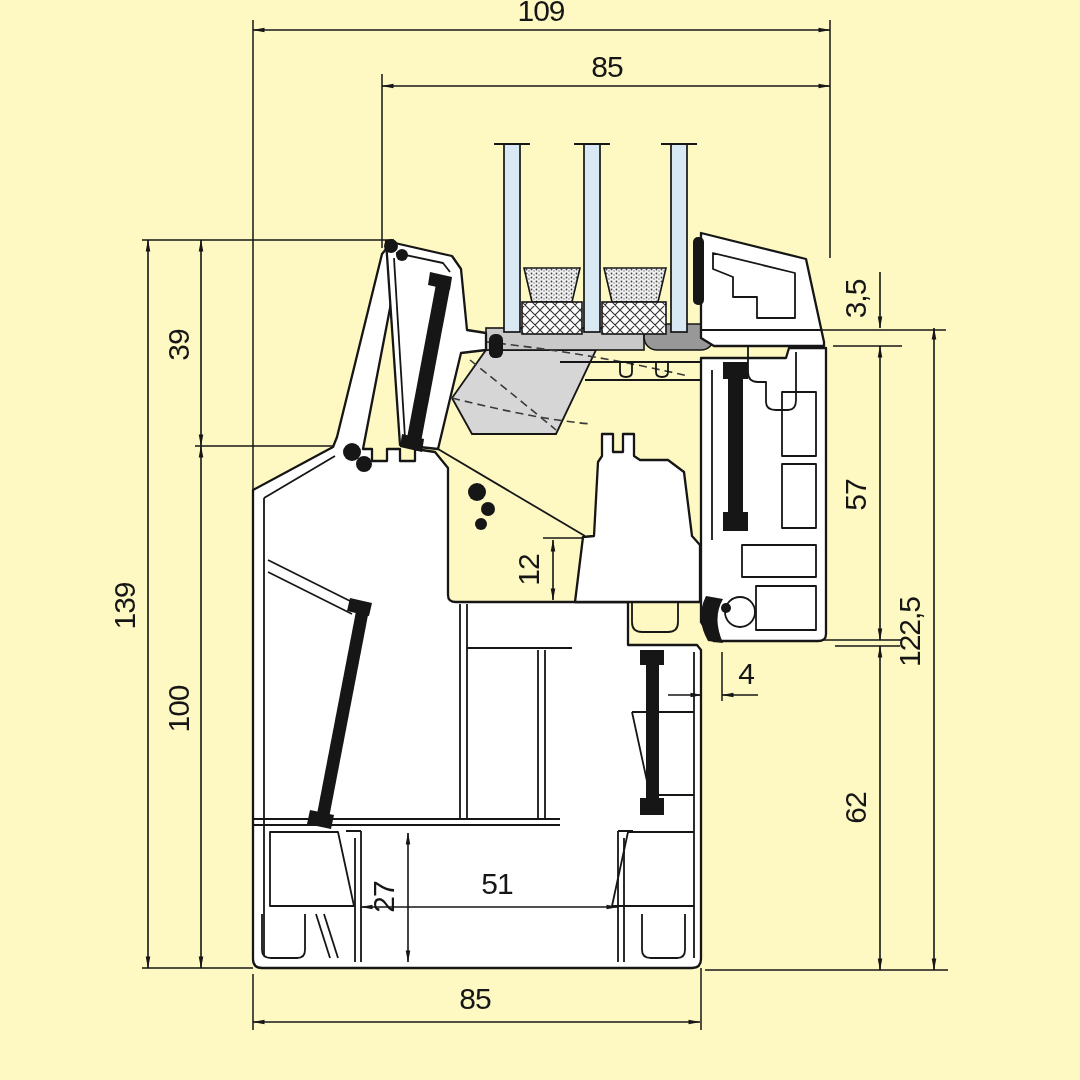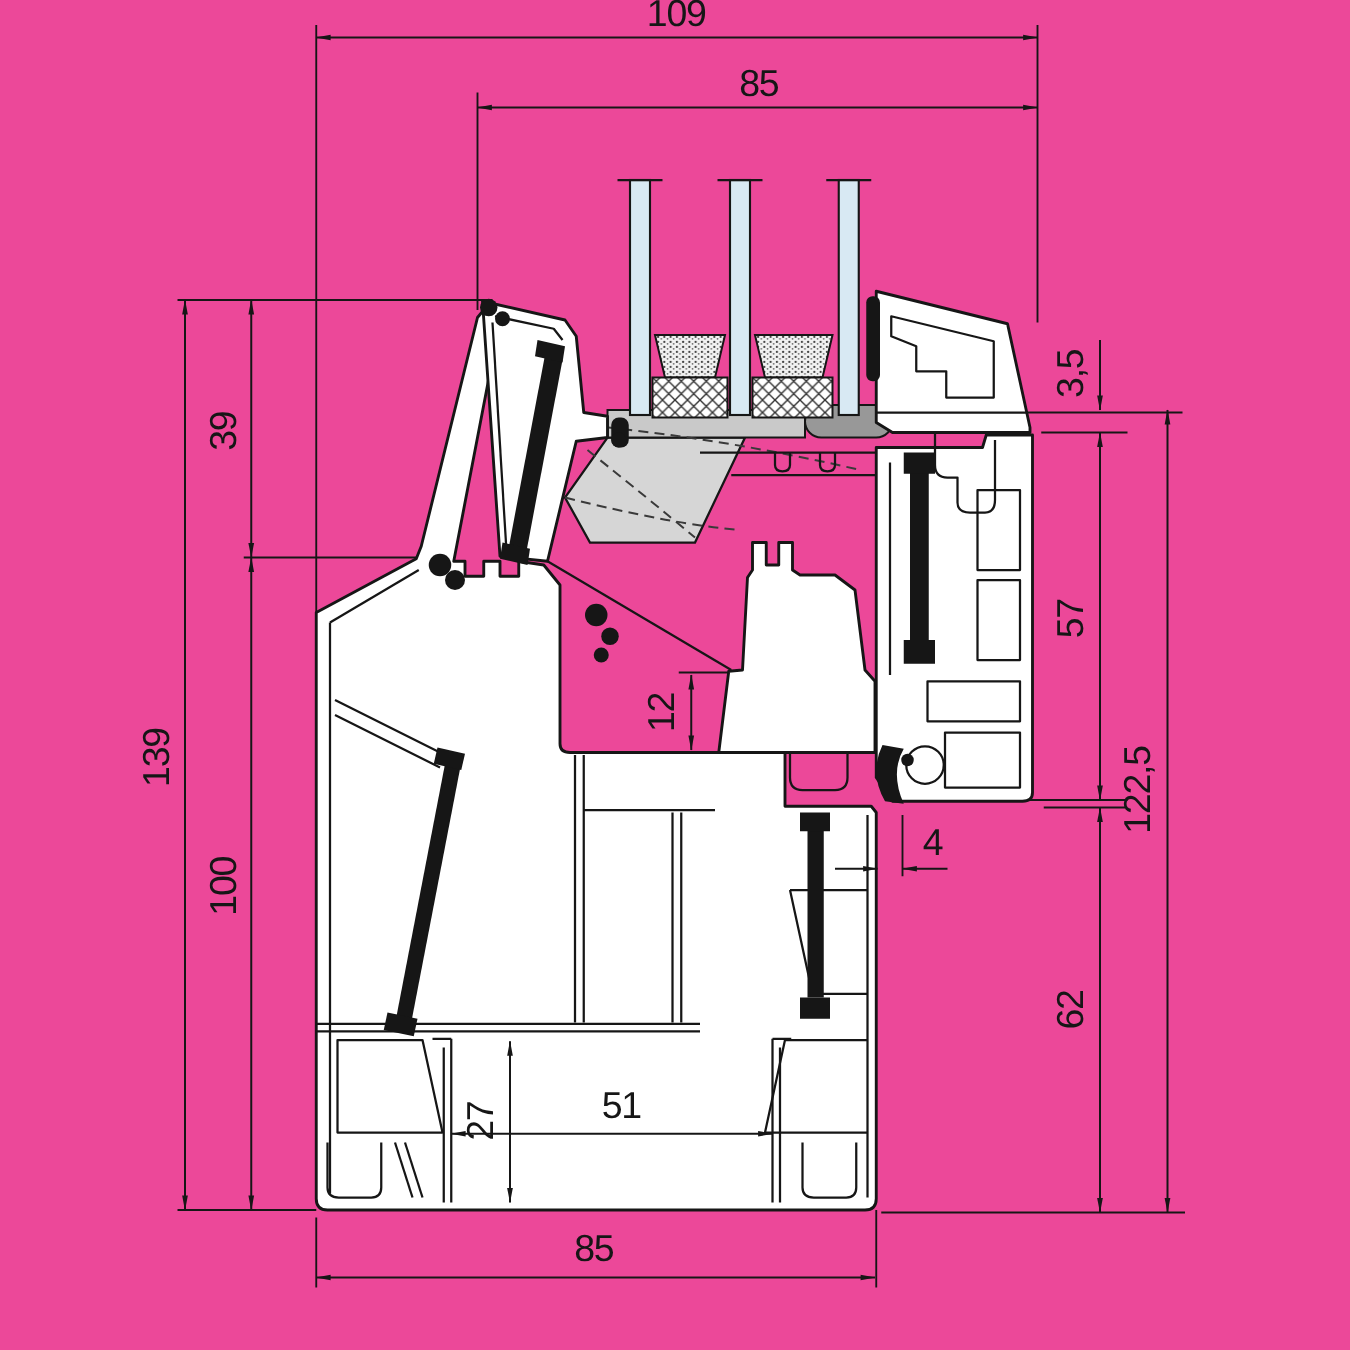--- a/index.html
+++ b/index.html
@@ -1,16 +1,16 @@
 <!DOCTYPE html>
 <html><head>
 <meta charset="utf-8">
 <style>
   html,body{margin:0;padding:0;background:#ffffff;}
-  .canvas{position:relative;width:1080px;height:1080px;background:#ec4899;overflow:hidden;}
+  .canvas{position:relative;width:1080px;height:1080px;background:#fef9c3;overflow:hidden;}
   svg{position:absolute;left:0;top:0;}
   .dim-text{font-family:"Liberation Sans","DejaVu Sans",sans-serif;font-size:30px;letter-spacing:-1px;fill:#161616;}
   .ext{stroke:#161616;stroke-width:1.5;fill:none;}
   .dim{stroke:#161616;stroke-width:1.6;fill:none;}
   .prof{stroke:#161616;stroke-width:2.3;fill:#ffffff;stroke-linejoin:round;}
   .prof-thin{stroke:#161616;stroke-width:1.8;fill:none;stroke-linejoin:round;}
   .blk{fill:#161616;stroke:none;}
   .dash{stroke:#3a3a3a;stroke-width:1.6;fill:none;stroke-dasharray:8 5;}
 </style>
 </head>

